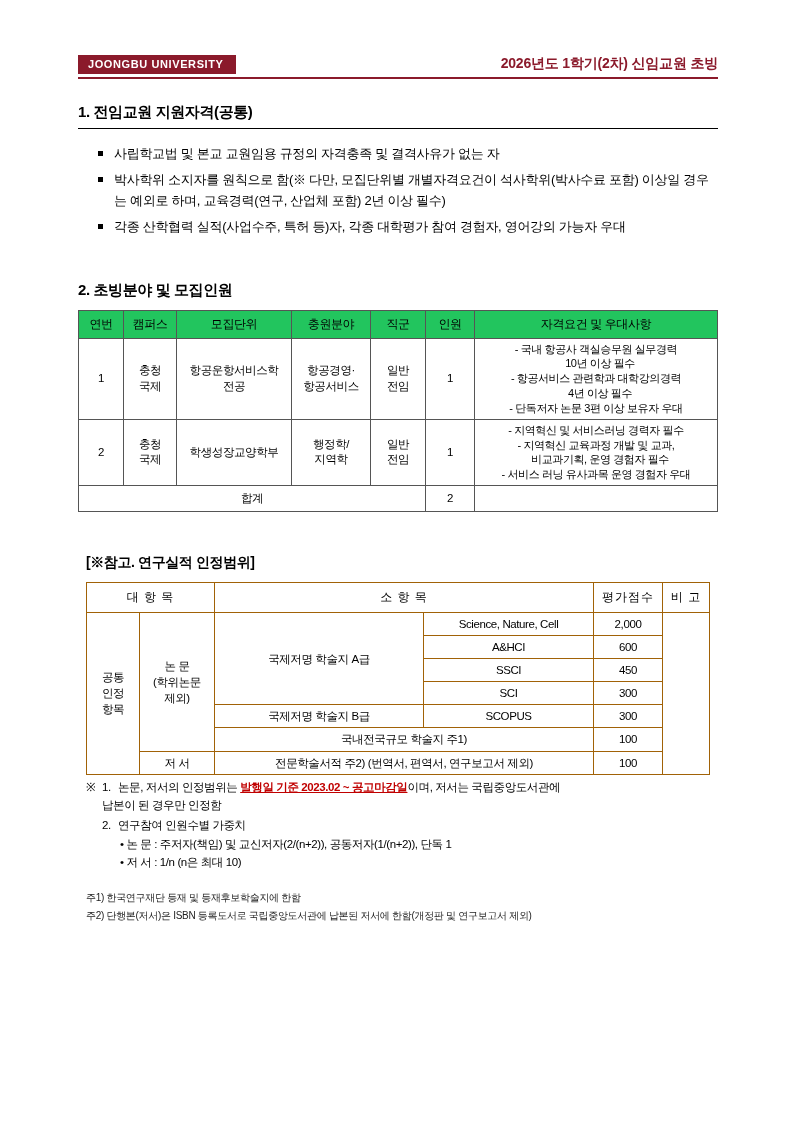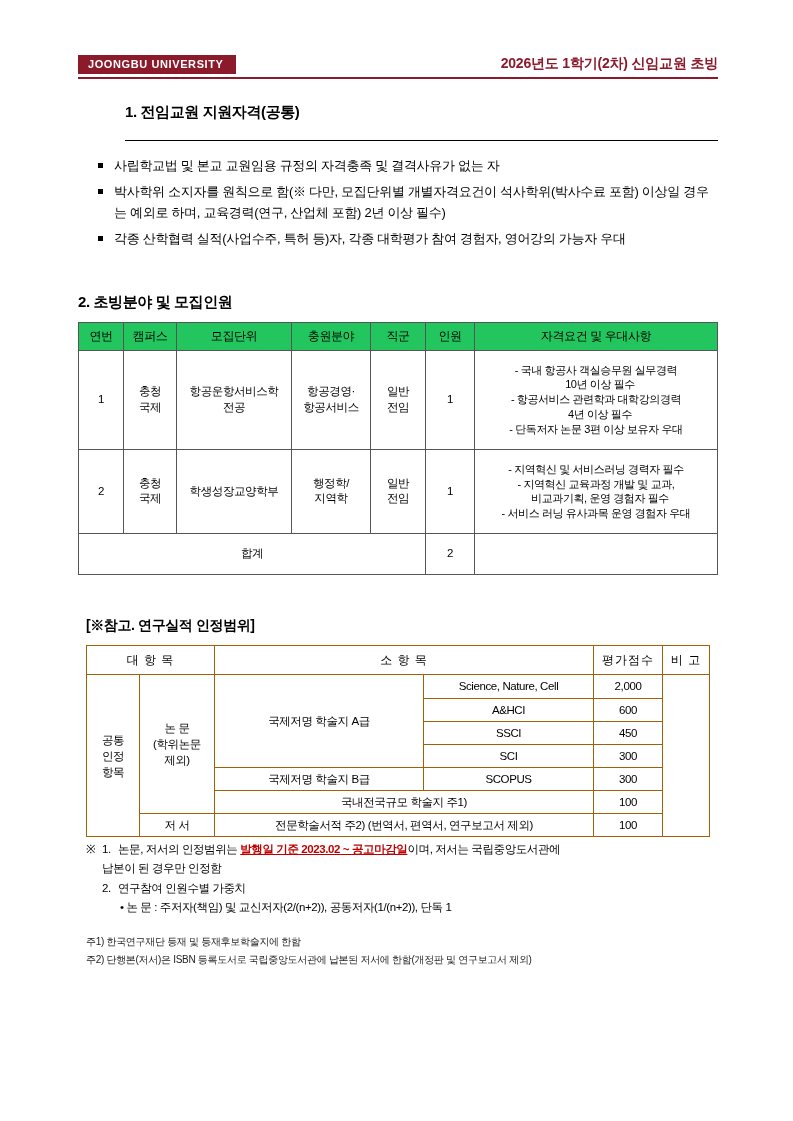--- a/index.html
+++ b/index.html
@@ -57,23 +57,22 @@
 
   
   .section-title {
     font-size: 15px;
     font-weight: bold;
     letter-spacing: -0.4px;
     margin: 0 0 10px 0;
   }
   .section-title.underlined {
     border-bottom: 1.5px solid #000;
-    padding-bottom: 18px;
+    padding-bottom: 6px;
     margin-bottom: 14px;
-    margin-left: 47px;
   }
   .section-2 {
     margin-top: 44px;
   }
 
   
   ul.bullets {
     list-style: none;
     margin: 0;
     padding: 0 0 0 18px;
@@ -104,21 +103,21 @@
 
   
   table {
     border-collapse: collapse;
     width: 100%;
     font-size: 11.5px;
     letter-spacing: -0.4px;
   }
   table.recruit th, table.recruit td {
     border: 1px solid #555;
-    padding: 12px 4px;
+    padding: 3px 4px;
     text-align: center;
     vertical-align: middle;
     line-height: 1.35;
   }
   table.recruit thead th {
     background: #22c55e;
     font-weight: normal;
     font-size: 12px;
     padding: 5px 3px;
   }
@@ -334,20 +333,21 @@
           <span>논문, 저서의 인정범위는 </span><span class="hl">발행일 기준 2023.02 ~ 공고마감일</span><span>이며, 저서는 국립중앙도서관에</span>
         </div>
       </div>
       <div class="indent1">납본이 된 경우만 인정함</div>
       <div class="n-row" style="margin-top:2px">
         <div class="n-mark"></div>
         <div class="n-mark">2.</div>
         <div class="n-body">연구참여 인원수별 가중치</div>
       </div>
       <div class="indent2">• 논  문 : 주저자(책임) 및 교신저자(2/(n+2)), 공동저자(1/(n+2)), 단독 1</div>
+      <div class="indent2">• 저  서 : 1/n (n은 최대 10)</div>
     </div>
 
     <div class="smallnotes">
       <div>주1) 한국연구재단 등재 및 등재후보학술지에 한함</div>
       <div>주2) 단행본(저서)은 ISBN 등록도서로 국립중앙도서관에 납본된 저서에 한함(개정판 및 연구보고서 제외)</div>
     </div>
 
   </div>
 </div>
 

